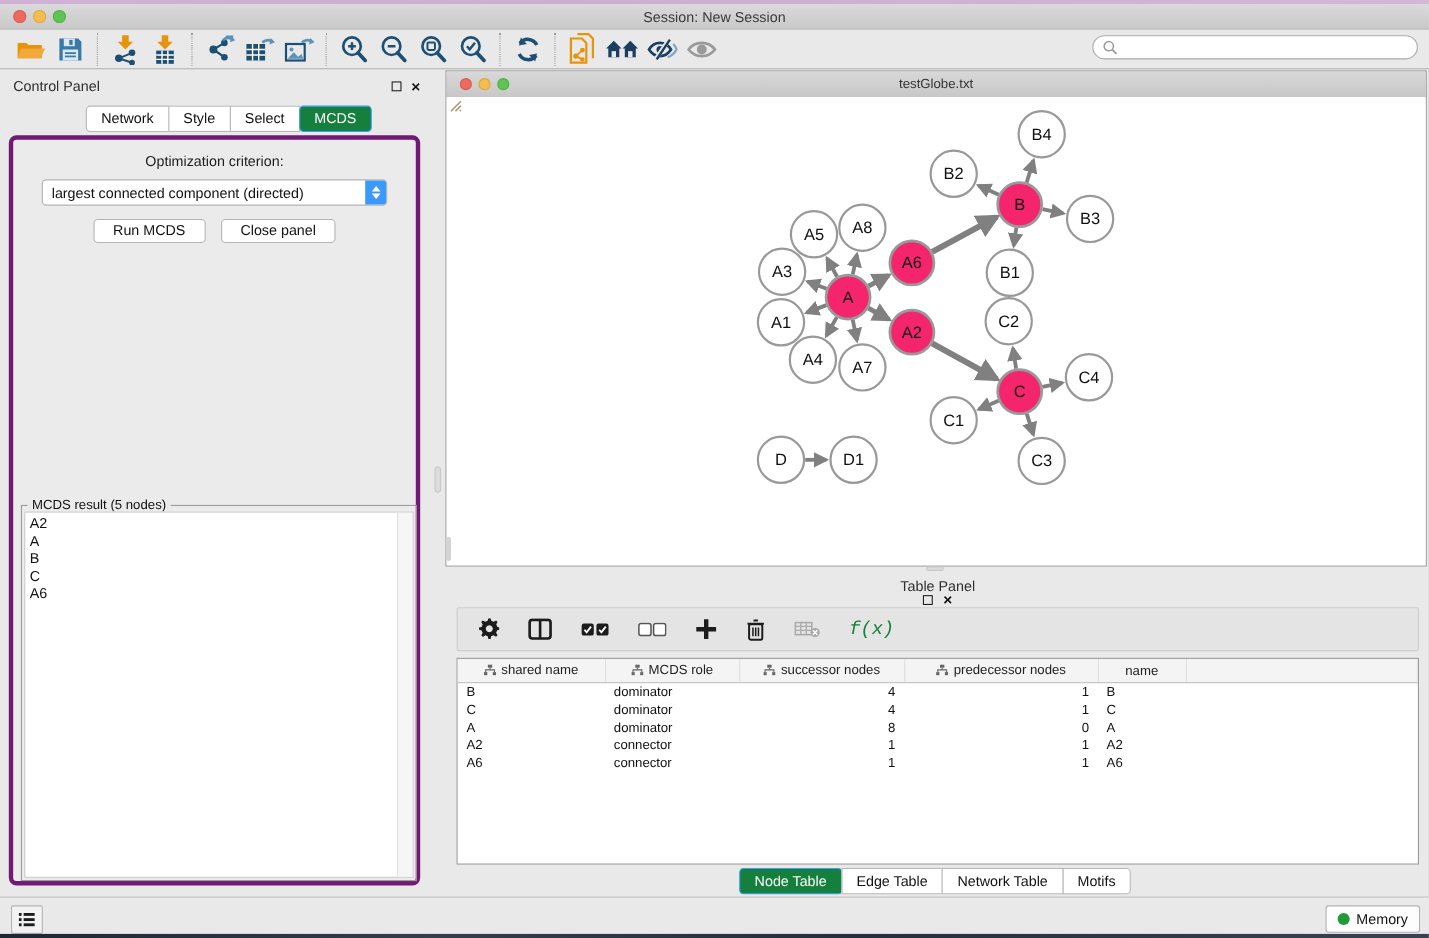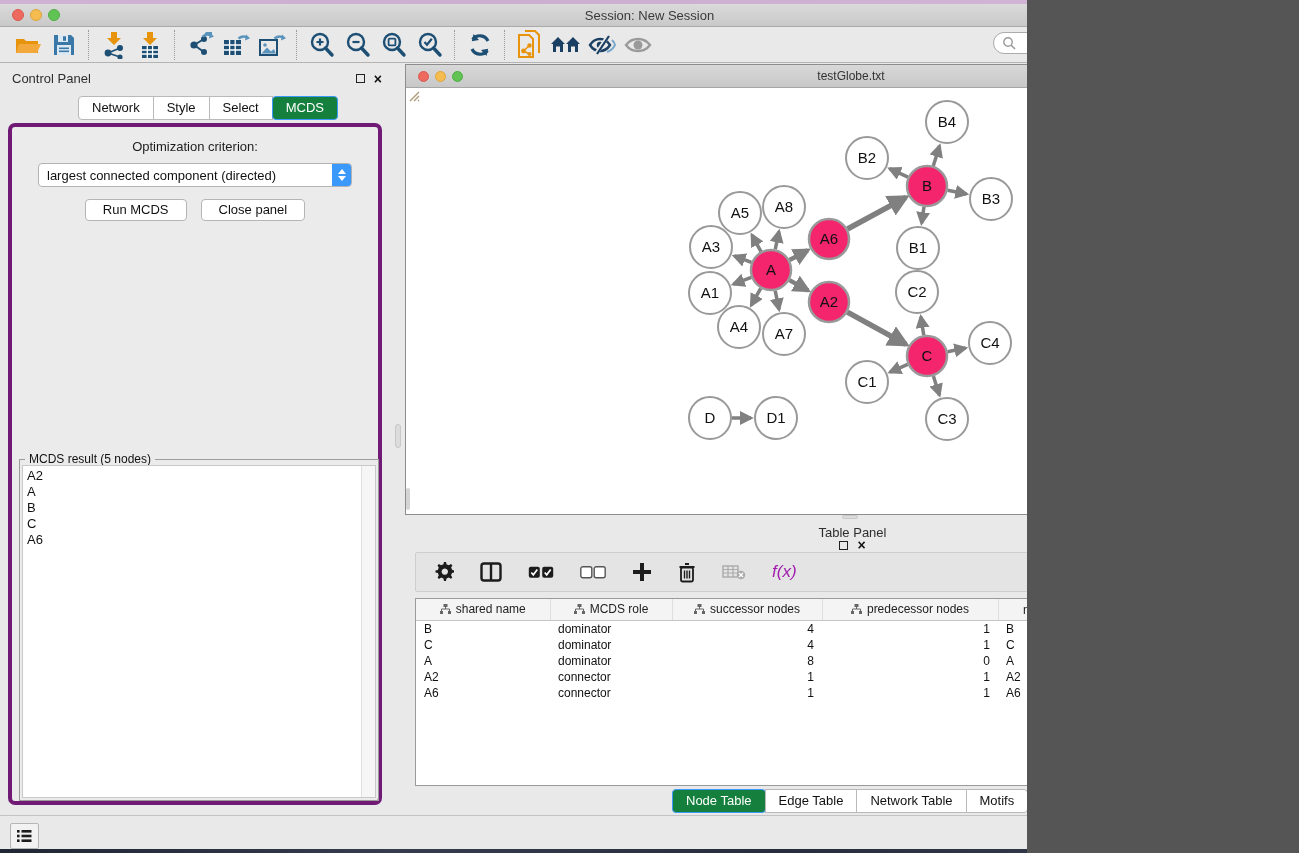--- a/index.html
+++ b/index.html
@@ -1,17 +1,17 @@
 <!DOCTYPE html>
 <html><head>
 <meta charset="utf-8">
 <style>
   html,body{margin:0;padding:0;}
   body{font-family:"Liberation Sans",sans-serif;background:#555;}
-  .screen{position:relative;width:1027px;height:853px;background:#e9e9e9;overflow:hidden;font-size:13px;color:#222;}
+  .screen{position:relative;width:1299px;height:853px;background:#e9e9e9;overflow:hidden;font-size:13px;color:#222;}
 
   
   .desktop-top{position:absolute;left:0;top:0;width:1299px;height:4px;background:linear-gradient(90deg,#d0b2d4,#cbaed0 40%,#d4b6d8);}
   .titlebar{position:absolute;left:0;top:4px;width:1299px;height:22px;background:linear-gradient(#dadada,#c9c9c9);border-bottom:1px solid #a9a9a9;}
   .lights{position:absolute;left:12px;top:5px;display:flex;gap:6px;}
   .light{width:12px;height:12px;border-radius:50%;}
   .light.red{background:#ee6a5f;border:1px solid #d95950;box-sizing:border-box;}
   .light.yellow{background:#f5bd4f;border:1px solid #dfa53c;box-sizing:border-box;}
   .light.green{background:#61c354;border:1px solid #4fae43;box-sizing:border-box;}
   .titletext{position:absolute;left:0;right:0;top:4px;text-align:center;font-size:13px;color:#3a3a3a;}
@@ -66,21 +66,21 @@
 
   
   .vsplit{position:absolute;left:395px;top:424px;width:6px;height:24px;background:#dcdcdc;border:1px solid #c8c8c8;border-radius:3px;box-sizing:border-box;}
   .hsplit{position:absolute;left:842px;top:515px;width:16px;height:4px;background:#dcdcdc;border:1px solid #c8c8c8;border-radius:2px;box-sizing:border-box;}
 
   
   .tpanel{position:absolute;left:405px;top:520px;width:894px;height:295px;}
   .tpanel-head{position:absolute;left:13px;top:5px;right:12px;display:flex;justify-content:space-between;align-items:center;flex-direction:column;}
   .ttoolbar{position:absolute;left:10px;top:32px;width:875px;height:40px;background:#e4e4e4;border:1px solid #cecece;border-radius:2px;box-sizing:border-box;display:flex;align-items:center;padding-left:18px;gap:26px;}
   .tico{display:flex;align-items:center;justify-content:center;cursor:pointer;}
-  .fx{font-family:Liberation Sans, sans-serif;font-style:italic;font-size:17px;color:#a21caf;}
+  .fx{font-family:Liberation Mono, monospace;font-style:italic;font-size:17px;color:#15803d;}
   .dtable-wrap{position:absolute;left:10px;top:78px;width:875px;height:188px;background:#fff;border:1px solid #9a9a9a;box-sizing:border-box;overflow:hidden;}
   table.dtable{border-collapse:collapse;width:100%;font-size:12px;color:#111;table-layout:fixed;}
   .dtable th{height:21px;background:#f4f4f4;border-bottom:1px solid #c6c6c6;border-right:1px solid #dedede;font-weight:400;font-size:12px;color:#222;text-align:center;padding:0;}
   .dtable th .hwrap{display:inline-flex;align-items:center;gap:5px;}
   .dtable td{height:16px;padding:0 8px;border:none;white-space:nowrap;overflow:hidden;}
   .dtable td.num{text-align:right;}
   .btabs{position:absolute;left:267px;top:269px;display:flex;}
 
   
   .statusbar{position:absolute;left:0;top:815px;width:1299px;height:34px;background:#e9e9e9;border-top:1px solid #c3c3c3;text-align:right;}

